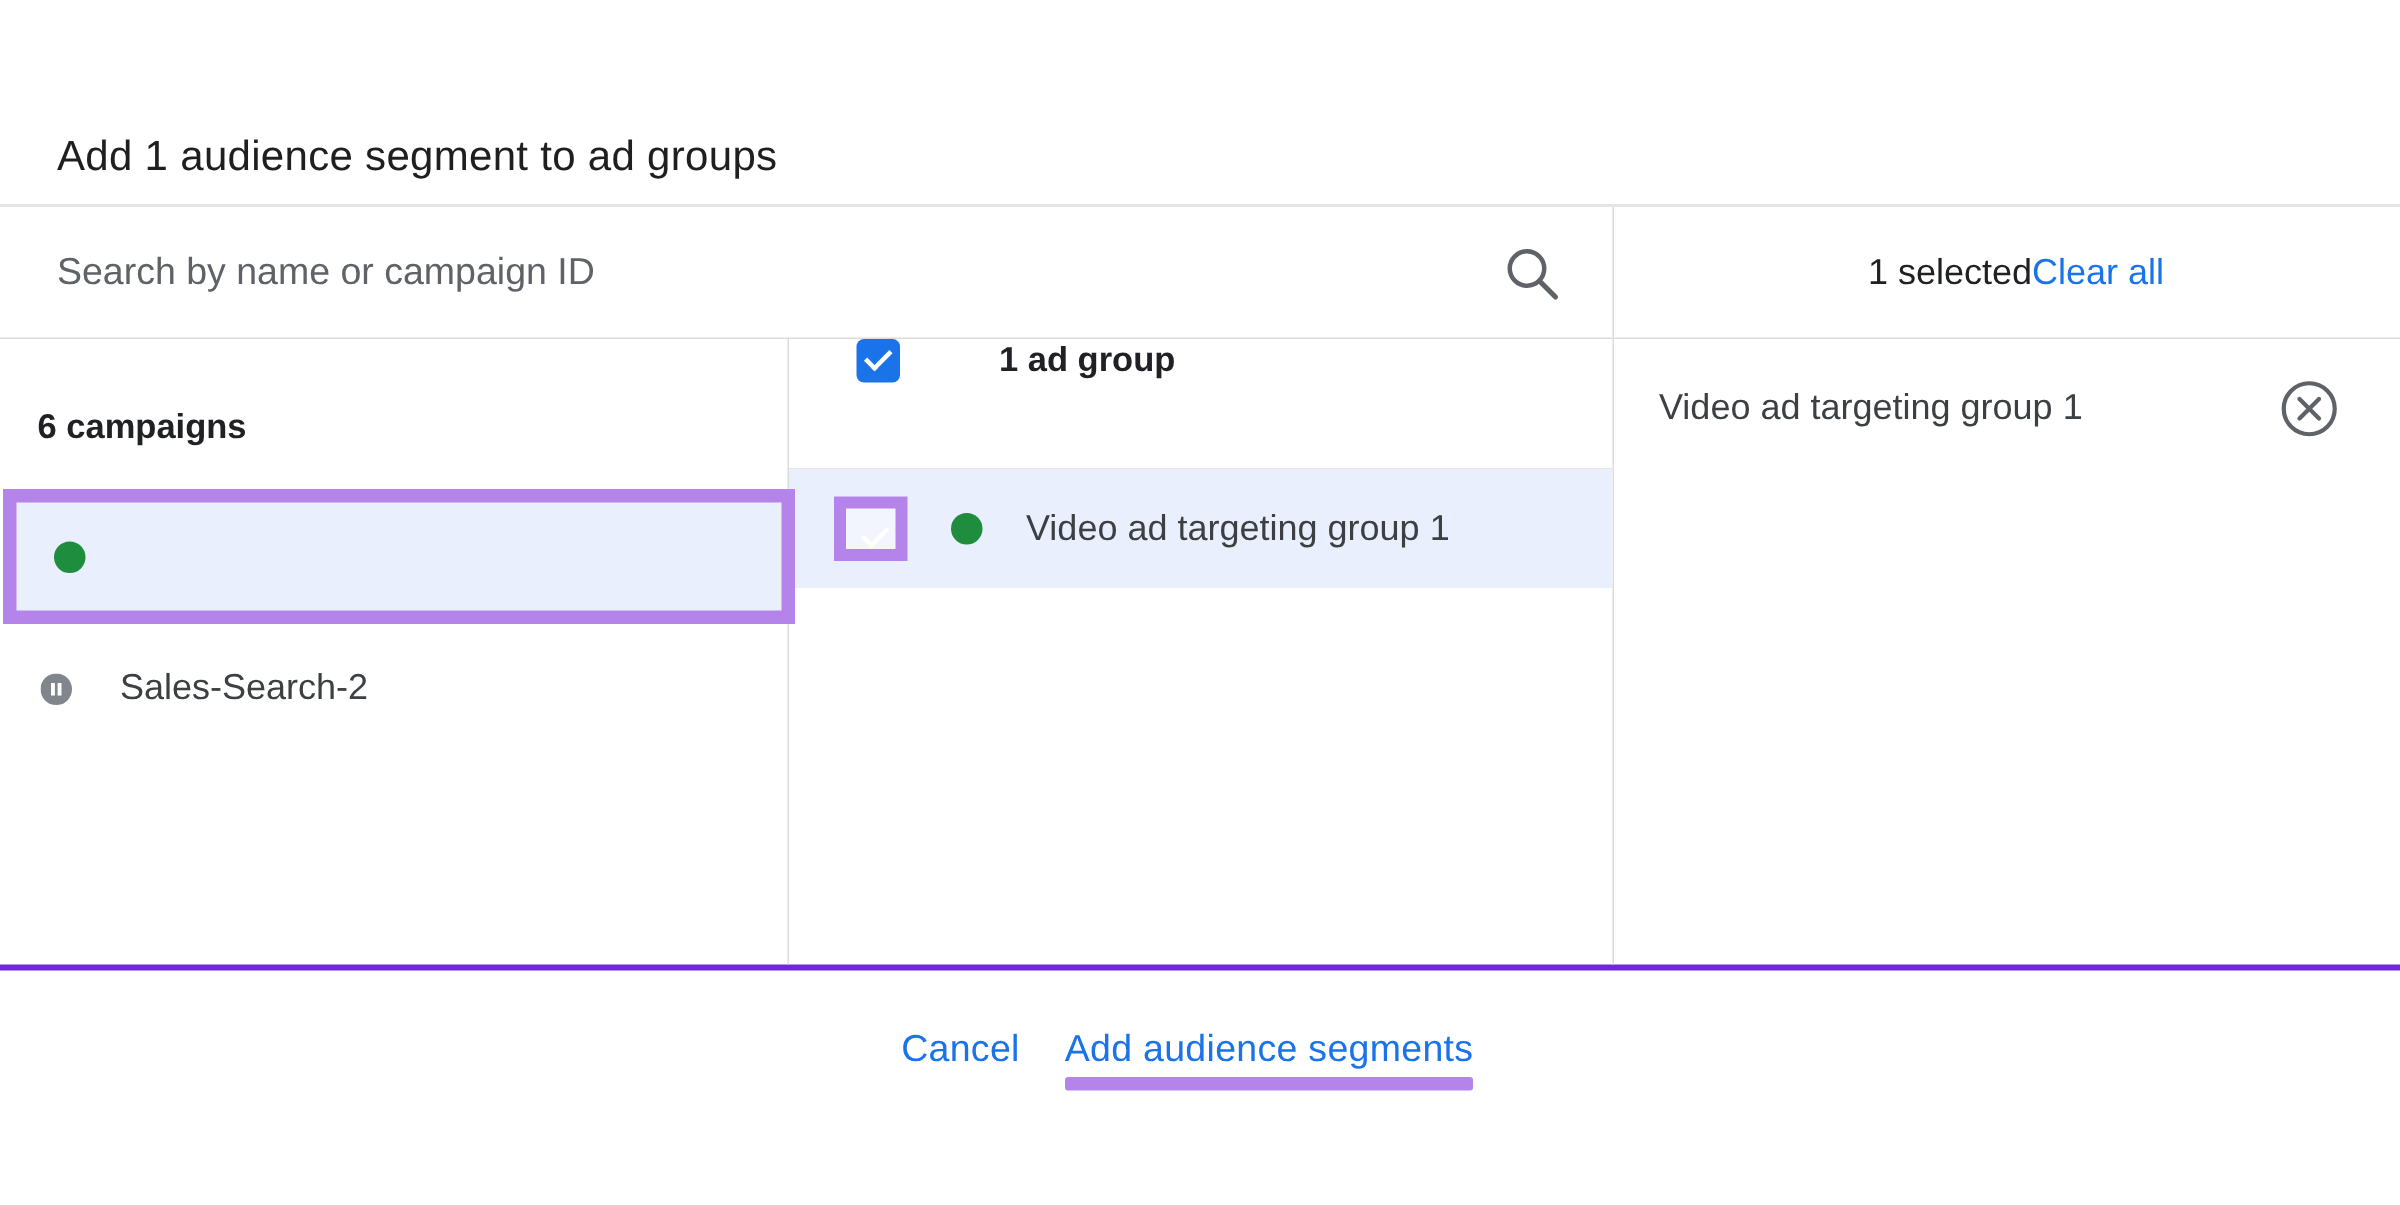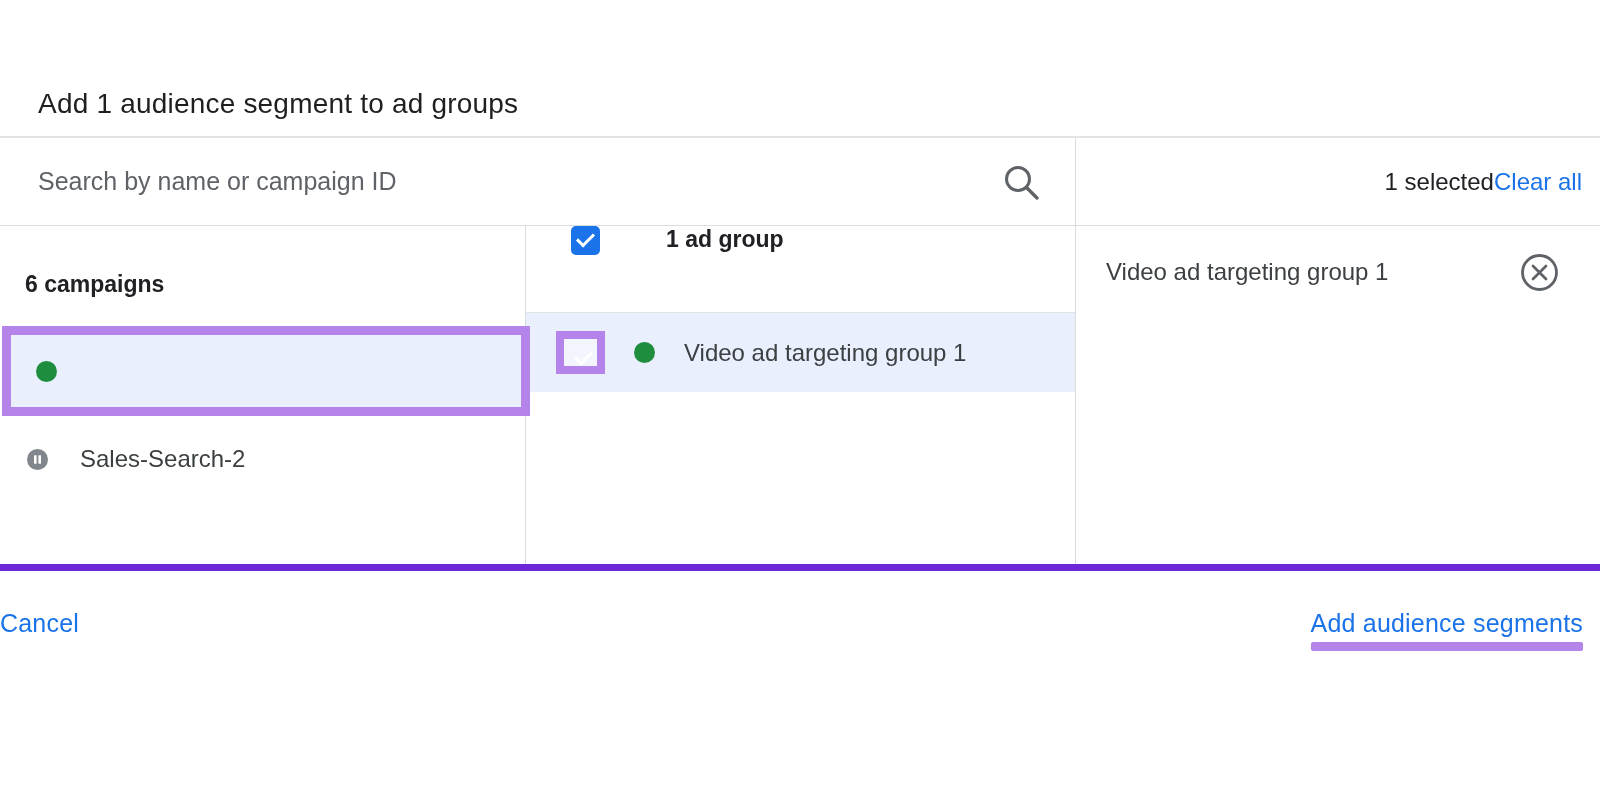--- a/index.html
+++ b/index.html
@@ -4,21 +4,21 @@
 <style>
   * { margin:0; padding:0; box-sizing:border-box; }
   html,body { width:1600px; height:803px; background:#ffffff; overflow:hidden;
     font-family:"Liberation Sans","DejaVu Sans",sans-serif; color:#202124; }
 
   
   .title-bar { height:138px; padding:44px 0 0 38px; border-bottom:2px solid #e4e4e7; }
   .title-bar h1 { font-size:28px; font-weight:400; color:#1f1f1f; letter-spacing:.2px;margin-top:44px; }
 
   
-  .panel { display:flex; height:433px; border-bottom:7px solid #6d28d9; }
+  .panel { display:flex; height:509px; border-bottom:4px solid #6d28d9; }
   .panel-left { width:1076px; border-right:1px solid #dadce0; display:flex; flex-direction:column; }
 
   .search-row { height:88px; flex:0 0 88px; border-bottom:1px solid #dadce0;
     display:flex; align-items:center; padding:0 34px 0 38px; }
   .search-row input { flex:1; border:none; outline:none; font-size:25px; color:#202124;
     font-family:"Liberation Sans","DejaVu Sans",sans-serif; background:transparent; }
   .search-row input::placeholder { color:#5f6368; opacity:1; }
   .search-icon { width:40px; height:40px; flex:0 0 40px; cursor:pointer; }
 
   .columns { flex:1; display:flex; }
@@ -47,29 +47,29 @@
   .checkbox::after { content:""; display:block; width:14px; height:7px;
     border-left:3.5px solid #fff; border-bottom:3.5px solid #fff;
     transform:rotate(-45deg); margin:7px 0 0 6px; }
   .cb-annotation { border:8px solid #b584ea; padding:5px; background:#f2f5fd; flex:0 0 auto; }
   .adgroup-row .status-dot { margin-left:29px; }
   .adgroup-row .row-label { margin-left:29px; }
 
   
   .panel-right { width:524px; display:flex; flex-direction:column; }
   .right-header { height:88px; flex:0 0 88px; border-bottom:1px solid #dadce0;
-    display:flex; align-items:center; justify-content:flex-end; padding:0 18px 0 30px; }
+    display:flex; align-items:center; justify-content:center; padding:0 18px 0 30px; }
   .right-header .count { font-size:24px; color:#202124; }
   .clear-all { font-size:24px; color:#1a73e8; font-weight:500; cursor:pointer; text-decoration:none; }
   .selected-item { height:92px; display:flex; align-items:center; justify-content:space-between;
     padding:0 40px 0 30px; font-size:24px; color:#3c4043; }
   .remove-btn { width:41px; height:41px; flex:0 0 41px; cursor:pointer; background:none; border:none; padding:0; }
 
   
-  .footer { height:98px; display:flex; align-items:center; justify-content:space-between;
+  .footer { height:98px; display:flex; align-items:center; justify-content:center;
     gap:30px; padding:6px 17px 0 0; }
   .link-btn { font-size:25px; font-weight:500; color:#1a73e8; background:none; border:none;
     cursor:pointer; font-family:"Liberation Sans","DejaVu Sans",sans-serif; letter-spacing:.2px; }
   .submit-wrap { position:relative; }
   .underline-annotation { position:absolute; left:0; right:0; bottom:-13px; height:9px;
     background:#b584ea; border-radius:2px; }
 
   svg { display:block; }
 </style>
 </head>

